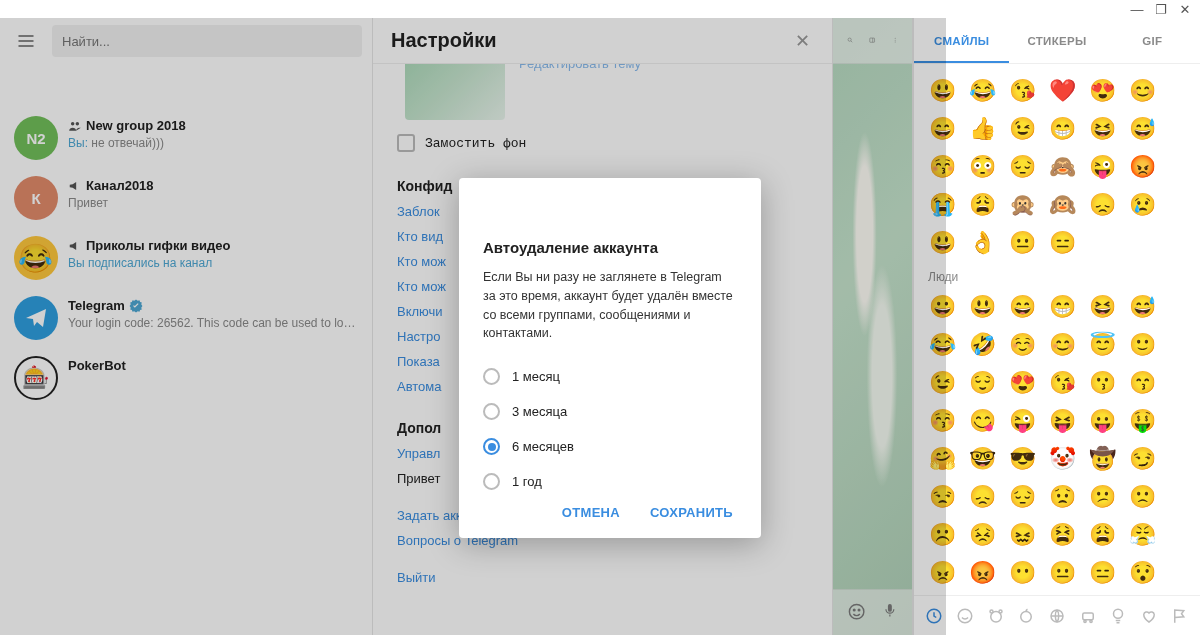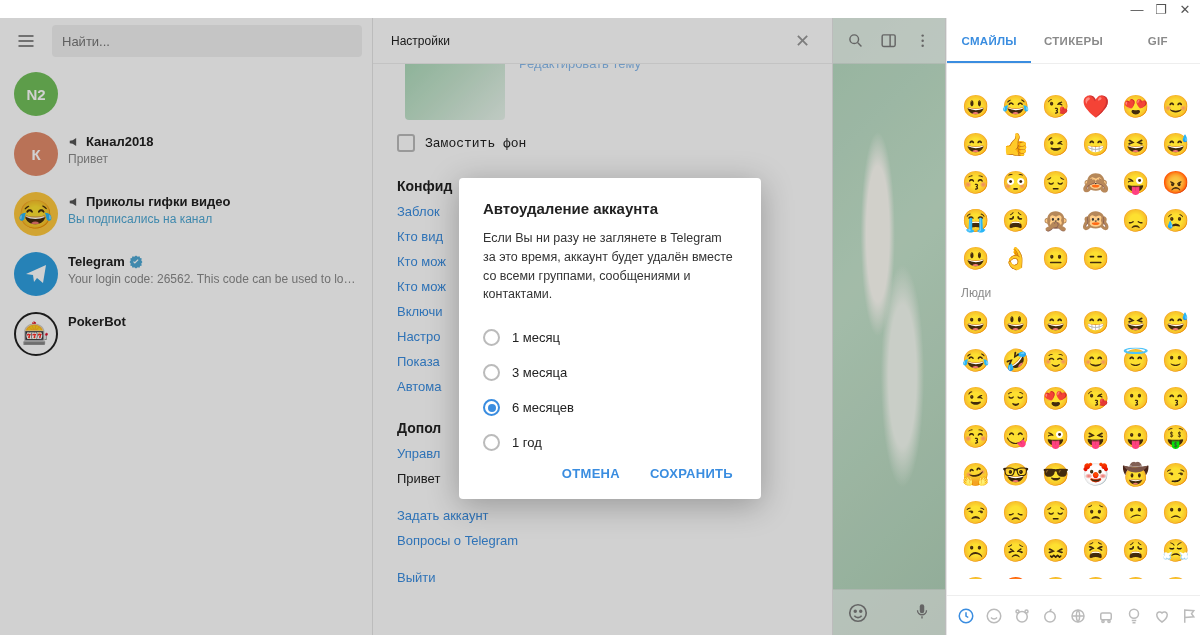--- a/index.html
+++ b/index.html
@@ -6,21 +6,21 @@
   html, body { width: 1200px; height: 635px; overflow: hidden; font-family: -apple-system, "Segoe UI", Arial, sans-serif; font-size: 13px; color: #222; }
   body { background: #fff; display: flex; flex-direction: column; }
 
   
   .window-controls { height: 18px; display: flex; justify-content: flex-end; align-items: center; gap: 10px; padding: 0 8px; }
   .wc-btn { width: 14px; height: 14px; display:flex;align-items:center;justify-content:center; color:#555; cursor:pointer;}
 
   .app { flex:1; display:flex; height: 617px; position:relative;}
 
   
-  .col-chats { width: 373px; flex:none; display:flex; flex-direction:column; border-right:1px solid #e6e6e6;}
+  .col-chats { width: 373px; flex:none; display:flex; flex-direction:column; border-right:1px solid #e6e6e6;gap:44px;}
   .chats-header { display:flex; align-items:center; height:46px; padding:0 10px; gap:10px; }
   .hamburger { width:32px; height:32px; display:flex;align-items:center;justify-content:center; color:#8a8a8a; cursor:pointer;}
   .hamburger svg{width:20px;height:20px;}
   .search-box { flex:1; background:#f1f1f1; border-radius:4px; height:32px; display:flex;align-items:center; padding:0 10px;}
   .search-box input { border:none; outline:none; background:transparent; width:100%; font-size:13px; color:#999;}
   .chat-list {flex:1; overflow:hidden;}
   .chat { display:flex; gap:10px; padding:8px 14px; cursor:pointer;}
   .avatar { width:44px;height:44px;border-radius:50%; flex:none; display:flex;align-items:center;justify-content:center; font-weight:600; color:#fff; font-size:15px;}
   .chat-body {flex:1; min-width:0; padding-top:2px;}
   .chat-title { font-size:13px; font-weight:700; color:#222; display:flex;align-items:center;gap:4px;}
@@ -34,21 +34,21 @@
   .avatar-k  { background:#e28b6b;}
   .avatar-laugh { background:#ffc83d; font-size:28px; display:flex; align-items:center; justify-content:center;}
   .avatar-tg { background:#2f9fe0; display:flex;align-items:center;justify-content:center;}
   .avatar-tg svg{width:24px;height:24px;fill:#fff;}
   .avatar-poker { background:#fff; }
 
   
   .col-middle { flex:1; position:relative; display:flex; border-right:1px solid #e6e6e6; overflow:hidden;}
   .settings-pane { width:460px; flex:none; background:#fff; display:flex; flex-direction:column; border-right:1px solid #e6e6e6; height:100%;}
   .settings-header { height:46px; display:flex;align-items:center; padding:0 18px; border-bottom:1px solid #eee;}
-  .settings-title { font-size:12px; font-weight:400; flex:1;}
+  .settings-title { font-size:20px; font-weight:700; flex:1;}
   .close-x { font-size:18px; color:#999; cursor:pointer; padding:4px;}
   .settings-body { flex:1; overflow:hidden; padding:0 24px; position:relative;}
   .wall-row { display:flex; gap:14px; align-items:flex-start; padding-top:0;padding-left:8px;}
   .wall-thumb { width:100px;height:68px; border-radius:4px; background:linear-gradient(135deg,#a9d9b8 0%, #c8e6d0 50%, #eaf6ee 100%); margin-top:-12px;}
   .wall-edit { color:#3a8de0; font-size:13px; text-decoration:line-through; opacity:.6; margin-top:-8px;}
   .tile-row { display:flex; align-items:center; gap:10px; margin:14px 0 0 0;font-family:Liberation Mono, monospace;}
   .checkbox { width:18px;height:18px; border:2px solid #bbb; border-radius:3px;}
   .section-head { font-weight:700; font-size:14px; margin:26px 0 10px;}
   .link-item { display:block; color:#3a8de0; font-size:13px; margin:10px 0; cursor:pointer;}
   .text-item { font-size:13px; margin:10px 0; color:#222;}
@@ -58,31 +58,31 @@
   .tb-icon { width:20px;height:20px; color:#7c7c7c; cursor:pointer; display:flex;align-items:center;justify-content:center;}
   .chat-bg-bottom { position:absolute; bottom:0; left:0; right:0; height:46px; background:rgba(255,255,255,.55); border-top:1px solid rgba(0,0,0,.06); display:flex;align-items:center; gap:16px; padding:0 14px;}
   .smile-btn { width:22px;height:22px; color:#7c7c7c;}
   .mic-btn { width:18px;height:22px; color:#7c7c7c; margin-left:auto;}
 
   
   .dim { position:absolute; inset:0; right:254px; background:rgba(0,0,0,0.18); pointer-events:none;}
 
   
   .modal { position:absolute; width:302px; left:459px; top:160px; background:#fff; border-radius:4px; box-shadow:0 6px 32px rgba(0,0,0,.28); padding:22px 24px 12px; z-index:10;}
-  .modal h3 { font-size:15px; font-weight:700; margin-bottom:12px;}
+  .modal h3 { font-size:15px; font-weight:700; margin-bottom:12px;margin-top:39px;}
   .modal p { font-size:12.5px; color:#333; line-height:1.5; margin-bottom:16px;}
   .radio-row { display:flex; align-items:center; gap:12px; padding:9px 0; cursor:pointer;}
   .radio { width:17px;height:17px; border:2px solid #bbb; border-radius:50%; flex:none; position:relative;}
   .radio.selected { border-color:#3a8de0;}
   .radio.selected::after { content:""; position:absolute; inset:2.5px; background:#3a8de0; border-radius:50%;}
   .modal-footer { display:flex; justify-content:flex-end; gap:22px; }
   .modal-btn { background:none;border:none; color:#3a8de0; font-weight:600; font-size:13px; letter-spacing:.3px; cursor:pointer; padding:6px 4px;}
 
   
-  .col-emoji { width:254px; flex:none; border-left:1px solid #e6e6e6; display:flex; flex-direction:column; background:#fff;gap:16px;}
+  .col-emoji { width:287px; flex:none; border-left:1px solid #e6e6e6; display:flex; flex-direction:column; background:#fff;}
   .emoji-tabs { display:flex; height:46px; border-bottom:1px solid #eee;}
   .emoji-tab { flex:1; display:flex;align-items:center;justify-content:center; font-size:11.5px; font-weight:600; letter-spacing:.3px; color:#8a8a8a; cursor:pointer;}
   .emoji-tab.active { color:#3a8de0; box-shadow: inset 0 -2px 0 #3a8de0;}
   .emoji-scroll { flex:1; overflow:hidden; padding:10px 0 0 12px;}
   .emoji-grid { display:grid; grid-template-columns: repeat(6, 34px); grid-auto-rows:34px; gap:4px 6px;}
   .emoji-grid span { font-size:22px; line-height:34px; text-align:center; cursor:pointer;}
   .emoji-section-label { font-size:12px; color:#8a8a8a; margin:10px 0 6px 2px;}
   .emoji-footer { height:40px; border-top:1px solid #eee; display:flex; align-items:center; gap:10px; padding:0 10px;}
   .ef-icon { width:22px;height:22px; color:#bbb; display:flex;align-items:center;justify-content:center; cursor:pointer;}
   .ef-icon.active { color:#3a8de0;}
@@ -106,20 +106,29 @@
             <path d="M3 6h18M3 12h18M3 18h18" stroke="currentColor" stroke-width="2.2" fill="none"></path>
           </svg>
       </div>
       <div class="search-box">
         <input placeholder="Найти..." style="">
       </div>
     </div>
     <div class="chat-list" id="chat-list">
         <div class="chat">
           <div class="avatar avatar-n2">N2</div>
+          <div class="chat-body">
+            <div class="chat-title">
+              <svg class="megaphone" viewBox="0 0 24 24">
+                <path d="M16 11a3 3 0 1 0 0-6 3 3 0 0 0 0 6zM8 11a3 3 0 1 0 0-6 3 3 0 0 0 0 6zM2 20c0-3 3-5 6-5s6 2 6 5M14 20c0-2.5 2-5 6-5 1 0 2 .2 2 .2"></path>
+              </svg>
+              <span>New group 2018</span>
+            </div>
+            <div class="chat-preview"><span class="you">Вы:</span> не отвечай)))</div>
+          </div>
         </div>
         <div class="chat">
           <div class="avatar avatar-k">К</div>
           <div class="chat-body">
             <div class="chat-title">
               <svg class="megaphone" viewBox="0 0 24 24">
                 <path d="M3 10v4l5 1 6 4V5l-6 4-5 1z"></path>
               </svg>
               <span>Канал2018</span>
             </div>

